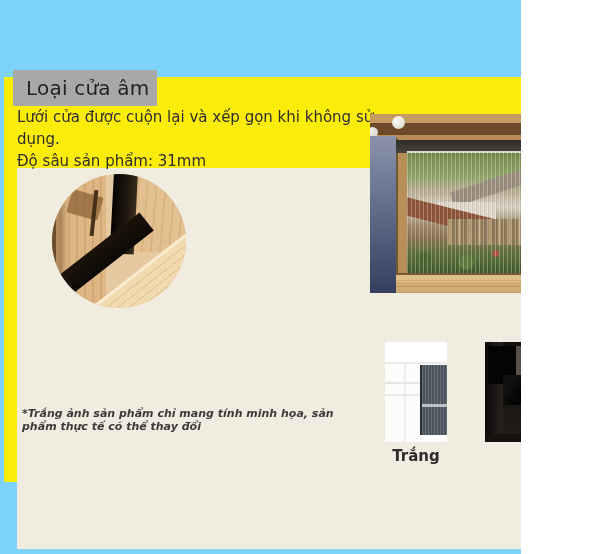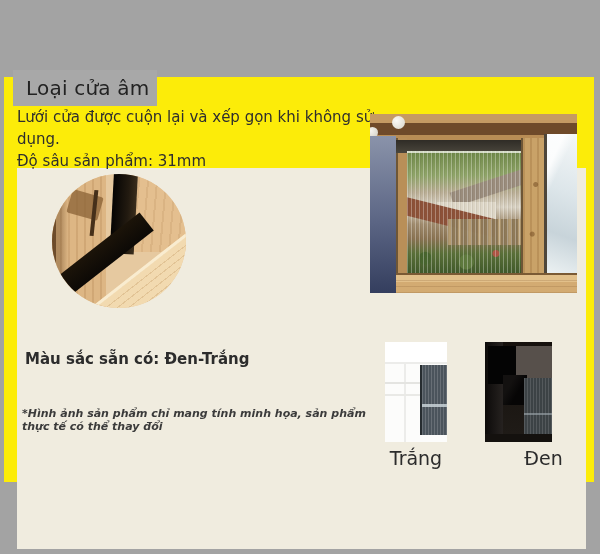--- a/index.html
+++ b/index.html
@@ -1,17 +1,17 @@
 <!DOCTYPE html>
 <html><head>
 <meta charset="utf-8">
 <style>
   html,body{margin:0;padding:0;background:#ffffff;}
   .canvas{
-    position:relative;width:600px;height:554px;background:#a3a3a3;overflow:hidden;
+    position:relative;width:521px;height:554px;background:#7dd3fc;overflow:hidden;
     font-family:"DejaVu Sans","Liberation Sans",sans-serif;color:#2e2e2e;
   }
   
   .frame{position:absolute;left:4px;top:77px;width:590px;height:405px;background:#fcec09;}
   .panel{position:absolute;left:13px;top:91px;width:569px;height:381px;background:#f0ecdf;}
   
   .title-box{
     position:absolute;left:13px;top:70px;width:144px;height:36px;background:#a8a8a8;
     display:flex;align-items:center;padding-left:13px;box-sizing:border-box;z-index:5;
   }
@@ -120,21 +120,21 @@
   .swatch-black{left:485px;width:67px;background:linear-gradient(180deg,#15100c,#201c18);}
   .sb-leftcol{position:absolute;left:0;top:0;width:27%;height:100%;background:linear-gradient(90deg,#0c0a09,#262220);}
   .sb-taupe{position:absolute;left:44%;top:4px;width:56%;height:32px;background:#57504b;}
   .sb-black1{position:absolute;left:4%;top:4px;width:42%;height:38px;background:#040404;}
   .sb-black2{position:absolute;left:27%;top:33px;width:36%;height:30px;background:linear-gradient(120deg,#131110 0 30%,#060505 60%);}
   .sb-mesh{position:absolute;left:58%;top:36px;width:42%;height:58px;
     background:
       linear-gradient(180deg, rgba(0,0,0,0) 0 60%, rgba(160,170,175,.6) 60% 64%, rgba(0,0,0,0) 64%),
       repeating-linear-gradient(90deg, rgba(255,255,255,.12) 0 1px, rgba(0,0,0,0) 1px 3px),#3c4245;}
   .sb-bottom{position:absolute;left:0;bottom:0;width:100%;height:8px;background:#14110e;}
-  .swatch-label{position:absolute;top:447px;font-size:19px;font-weight:400;color:#2c2c2c;text-align:center;z-index:4;}
+  .swatch-label{position:absolute;top:447px;font-size:15px;font-weight:700;color:#2c2c2c;text-align:center;z-index:4;}
   .label-white{left:385px;width:62px;}
   .label-black{left:510px;width:67px;}
 </style>
 </head>
 <body>
 
 <div class="canvas">
 
   <div class="frame">
     <div class="panel"></div>
@@ -172,23 +172,22 @@
       <div class="ph-roof"></div>
       <div class="ph-rail"></div>
       <div class="ph-mesh"></div>
     </div>
     <div class="ph-post"></div>
     <div class="ph-sash"></div>
     <div class="ph-glass"></div>
     <div class="ph-sill"></div>
   </div>
 
-  <div class="colors-line">Màu sắc sẵn có: Đen-Trắng</div>
-
-  <div class="disclaimer">*Hình ảnh sản phẩm chỉ mang tính minh họa, sản phẩm thực tế có thể thay đổi</div>
+
+  <div class="disclaimer">*Trắng ảnh sản phẩm chỉ mang tính minh họa, sản phẩm thực tế có thể thay đổi</div>
 
   <div class="swatch swatch-white">
     <div class="sw-top"></div>
     <div class="sw-vline"></div>
     <div class="sw-line1"></div>
     <div class="sw-line2"></div>
     <div class="sw-mesh-w"></div>
   </div>
 
   <div class="swatch swatch-black">

